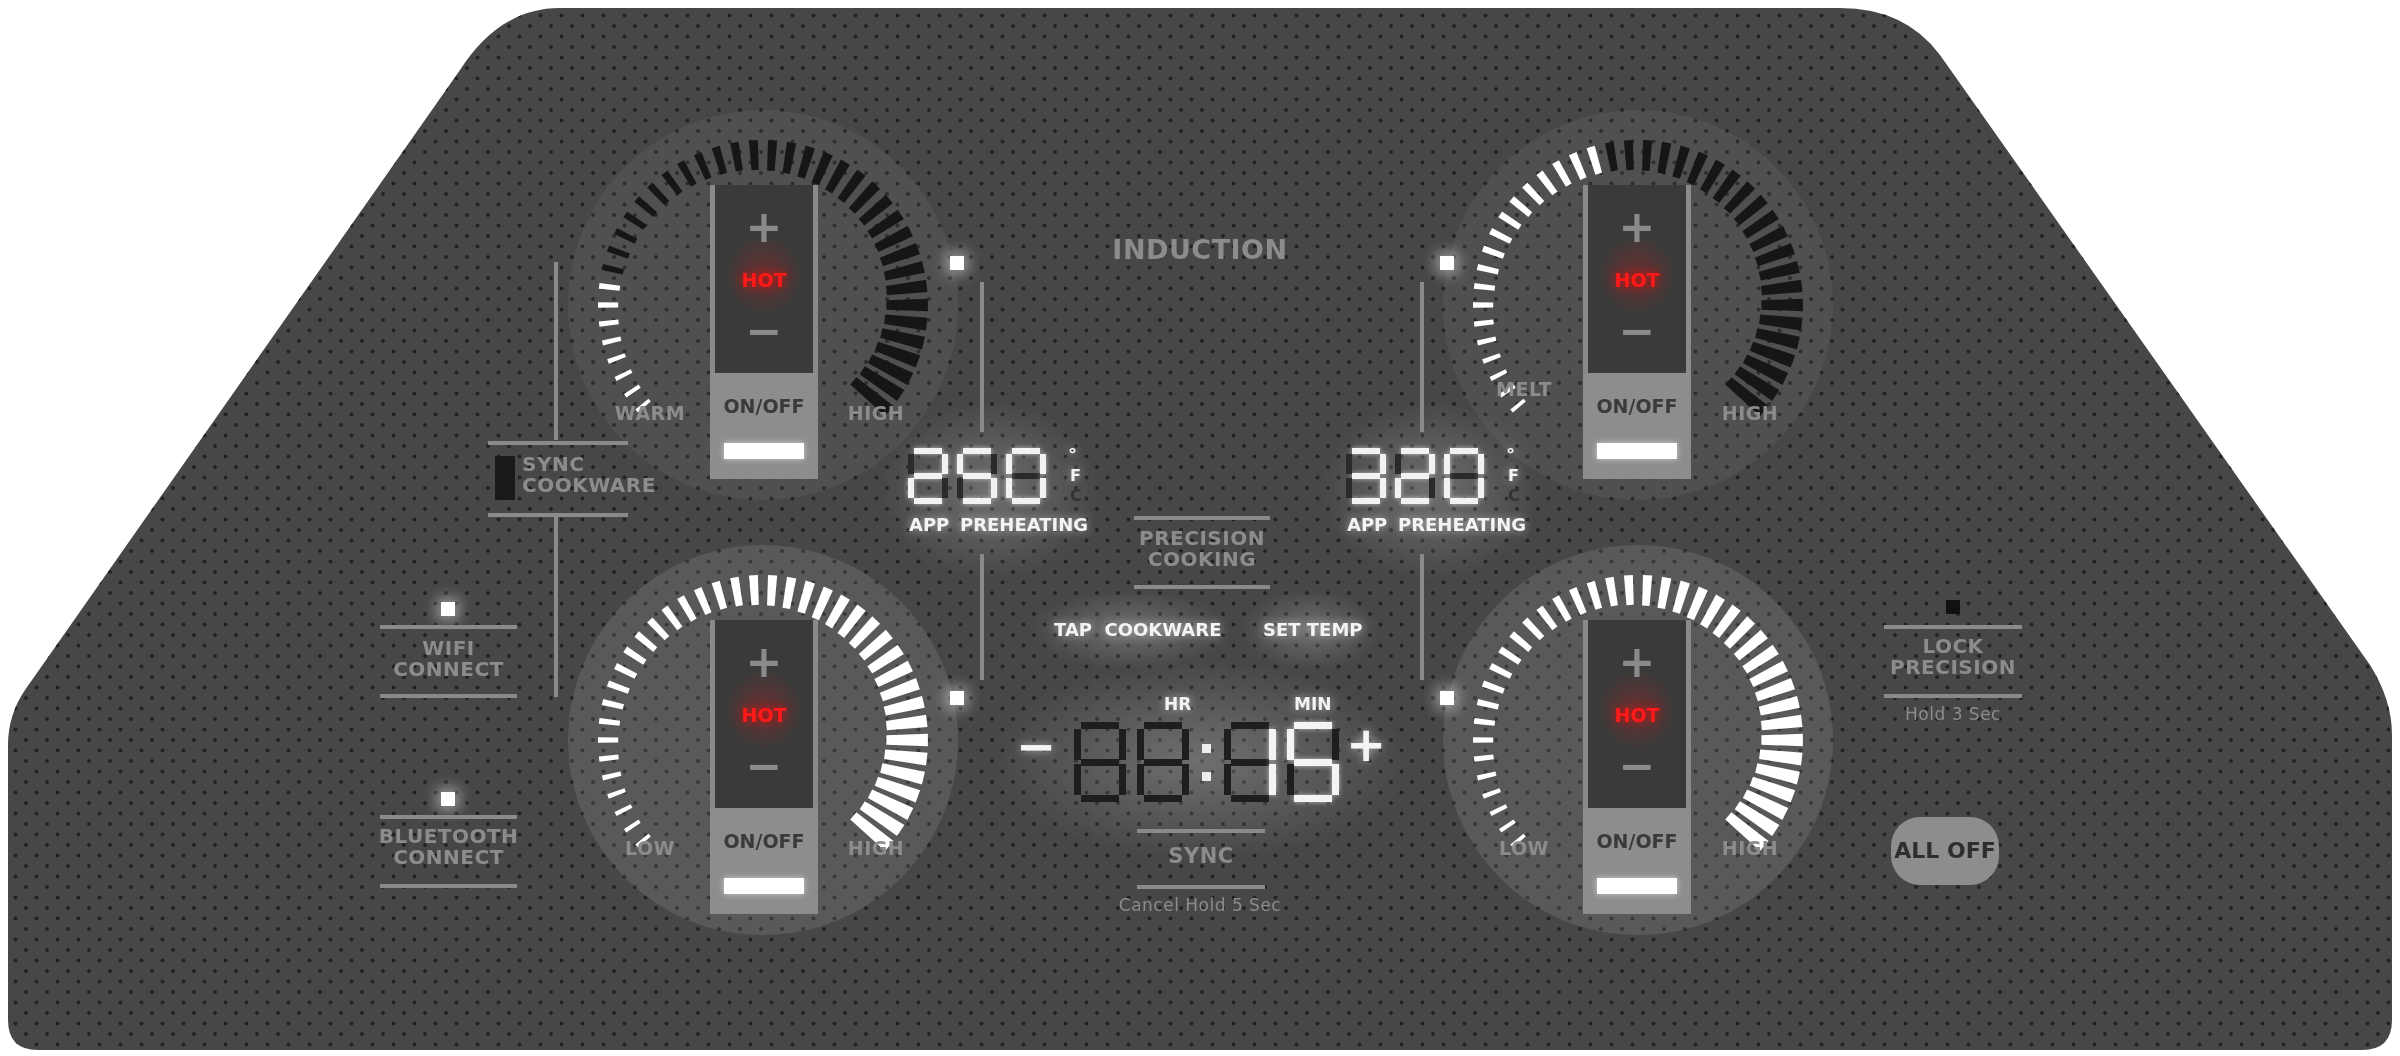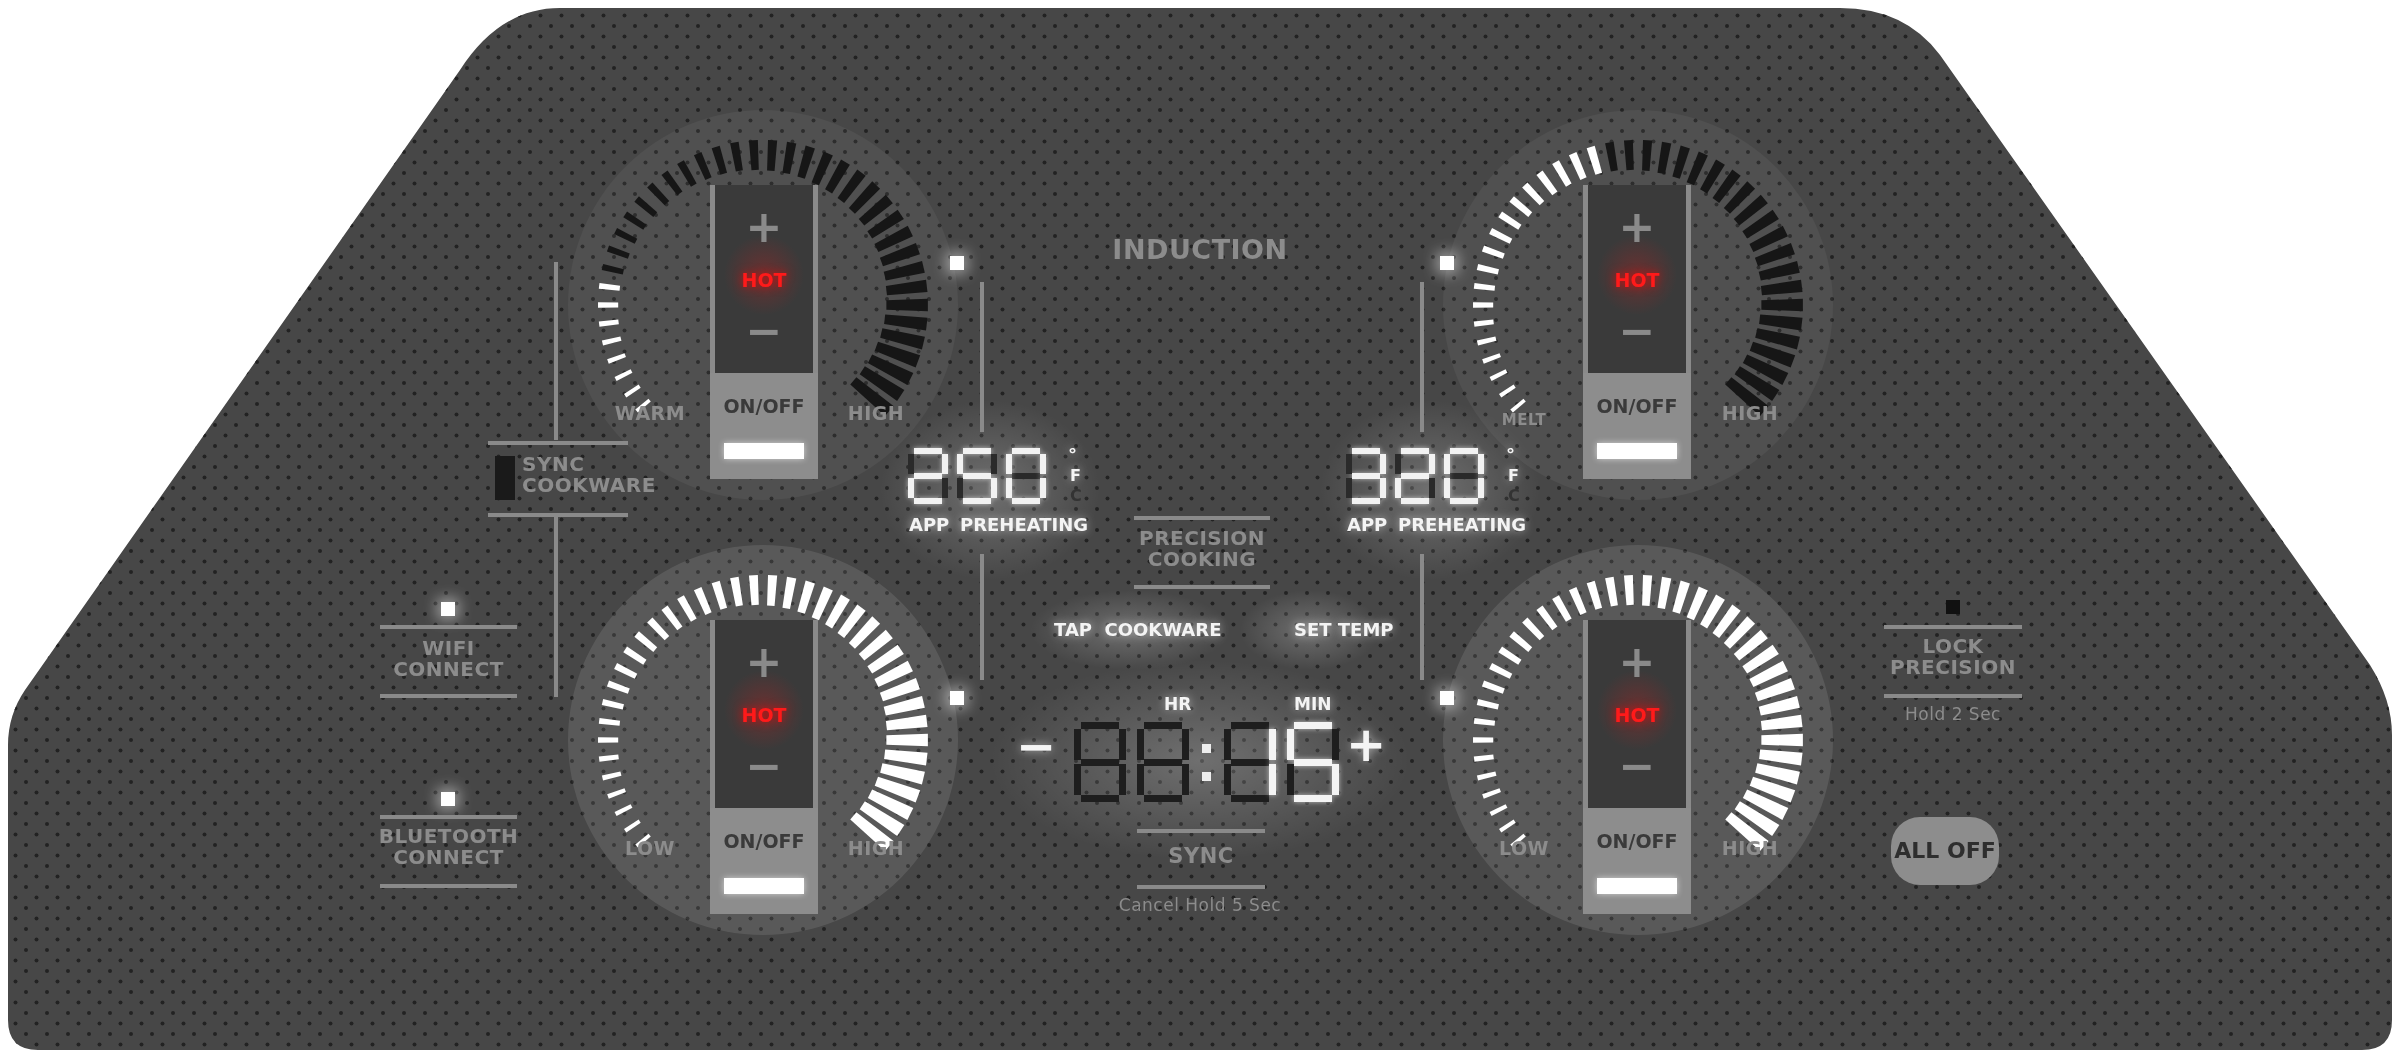--- a/index.html
+++ b/index.html
@@ -268,21 +268,21 @@
       <div class="lower"></div>
       <div class="onoff">ON/OFF</div>
       <div class="bar"></div>
     </div>
   </div>
 
 <div class="abs lbl" style="left:610px;top:404px;width:80px;font-size:19px;">WARM</div>
 <div class="abs lbl" style="left:836px;top:404px;width:80px;font-size:19px;">HIGH</div>
 <div class="abs lbl" style="left:610px;top:839px;width:80px;font-size:19px;">LOW</div>
 <div class="abs lbl" style="left:836px;top:839px;width:80px;font-size:19px;">HIGH</div>
-<div class="abs lbl" style="left:1484px;top:413px;width:80px;font-size:15px;">MELT</div>
+<div class="abs lbl" style="left:1484px;top:380px;width:80px;font-size:19px;">MELT</div>
 <div class="abs lbl" style="left:1710px;top:404px;width:80px;font-size:19px;">HIGH</div>
 <div class="abs lbl" style="left:1484px;top:839px;width:80px;font-size:19px;">LOW</div>
 <div class="abs lbl" style="left:1710px;top:839px;width:80px;font-size:19px;">HIGH</div>
 
 <div class="led" style="left:950px;top:256px;"></div>
 <div class="vline" style="left:980px;top:282px;height:150px;"></div>
 <div class="vline" style="left:980px;top:554px;height:126px;"></div>
 <div class="led" style="left:950px;top:691px;"></div>
 
 <div class="led" style="left:1440px;top:256px;"></div>
@@ -307,21 +307,21 @@
   <div class="abs lbl-white" style="left:52px;top:66px;font-size:18px;">PREHEATING</div>
 </div>
 
 <div class="hline" style="left:1134px;top:516px;width:136px;"></div>
 <div class="abs lbl" style="left:1120px;top:528px;width:164px;font-size:20px;">
   <div>PRECISION</div>
   <div>COOKING</div>
 </div>
 <div class="hline" style="left:1134px;top:585px;width:136px;"></div>
 <div class="abs lbl-white" style="left:1054px;top:619px;font-size:18px;white-space:pre;">TAP  COOKWARE</div>
-<div class="abs lbl-white" style="left:1294px;top:619px;font-size:18px;">SET TEMP</div>
+<div class="abs lbl-white" style="left:1263px;top:619px;font-size:18px;">SET TEMP</div>
 
 <div class="abs lbl-white" style="left:1164px;top:694px;font-size:17px;">HR</div>
 <div class="abs lbl-white" style="left:1294px;top:694px;font-size:17px;">MIN</div>
 <div class="abs lbl-white" style="left:1016px;top:722px;font-size:48px;line-height:48px;">−</div>
 <div class="abs lbl-white" style="left:1346px;top:720px;font-size:48px;line-height:48px;">+</div>
 <div class="seg7" style="left:1074px;top:722px;"><div style="position:relative;display:inline-block;width:52px;height:80px;margin-right:11px;"><div style="position:absolute;left:7px;top:0px;width:38px;height:7px;background:#1e1e1e;"></div><div style="position:absolute;left:7px;top:73px;width:38px;height:7px;background:#1e1e1e;"></div><div style="position:absolute;left:7px;top:36.5px;width:38px;height:7px;background:#1e1e1e;"></div><div style="position:absolute;left:0px;top:7px;width:7px;height:30.9px;background:#1e1e1e;"></div><div style="position:absolute;left:45px;top:7px;width:7px;height:30.9px;background:#1e1e1e;"></div><div style="position:absolute;left:0px;top:42.1px;width:7px;height:30.9px;background:#1e1e1e;"></div><div style="position:absolute;left:45px;top:42.1px;width:7px;height:30.9px;background:#1e1e1e;"></div></div><div style="position:relative;display:inline-block;width:52px;height:80px;margin-right:11px;"><div style="position:absolute;left:7px;top:0px;width:38px;height:7px;background:#1e1e1e;"></div><div style="position:absolute;left:7px;top:73px;width:38px;height:7px;background:#1e1e1e;"></div><div style="position:absolute;left:7px;top:36.5px;width:38px;height:7px;background:#1e1e1e;"></div><div style="position:absolute;left:0px;top:7px;width:7px;height:30.9px;background:#1e1e1e;"></div><div style="position:absolute;left:45px;top:7px;width:7px;height:30.9px;background:#1e1e1e;"></div><div style="position:absolute;left:0px;top:42.1px;width:7px;height:30.9px;background:#1e1e1e;"></div><div style="position:absolute;left:45px;top:42.1px;width:7px;height:30.9px;background:#1e1e1e;"></div></div><div style="position:relative;display:inline-block;width:14px;height:80px;margin-right:10px;"><div style="position:absolute;left:2px;top:22px;width:9px;height:9px;background:#eee;"></div><div style="position:absolute;left:2px;top:50px;width:9px;height:9px;background:#eee;"></div></div><div style="position:relative;display:inline-block;width:52px;height:80px;margin-right:11px;"><div style="position:absolute;left:7px;top:0px;width:38px;height:7px;background:#1e1e1e;"></div><div style="position:absolute;left:7px;top:73px;width:38px;height:7px;background:#1e1e1e;"></div><div style="position:absolute;left:7px;top:36.5px;width:38px;height:7px;background:#1e1e1e;"></div><div style="position:absolute;left:0px;top:7px;width:7px;height:30.9px;background:#1e1e1e;"></div><div style="position:absolute;left:45px;top:7px;width:7px;height:30.9px;background:#f4f4f4;box-shadow:0 0 5px rgba(255,255,255,0.6);"></div><div style="position:absolute;left:0px;top:42.1px;width:7px;height:30.9px;background:#1e1e1e;"></div><div style="position:absolute;left:45px;top:42.1px;width:7px;height:30.9px;background:#f4f4f4;box-shadow:0 0 5px rgba(255,255,255,0.6);"></div></div><div style="position:relative;display:inline-block;width:52px;height:80px;margin-right:11px;"><div style="position:absolute;left:7px;top:0px;width:38px;height:7px;background:#f4f4f4;box-shadow:0 0 5px rgba(255,255,255,0.6);"></div><div style="position:absolute;left:7px;top:73px;width:38px;height:7px;background:#f4f4f4;box-shadow:0 0 5px rgba(255,255,255,0.6);"></div><div style="position:absolute;left:7px;top:36.5px;width:38px;height:7px;background:#f4f4f4;box-shadow:0 0 5px rgba(255,255,255,0.6);"></div><div style="position:absolute;left:0px;top:7px;width:7px;height:30.9px;background:#f4f4f4;box-shadow:0 0 5px rgba(255,255,255,0.6);"></div><div style="position:absolute;left:45px;top:7px;width:7px;height:30.9px;background:#1e1e1e;"></div><div style="position:absolute;left:0px;top:42.1px;width:7px;height:30.9px;background:#1e1e1e;"></div><div style="position:absolute;left:45px;top:42.1px;width:7px;height:30.9px;background:#f4f4f4;box-shadow:0 0 5px rgba(255,255,255,0.6);"></div></div></div>
 <div class="hline" style="left:1137px;top:829px;width:128px;"></div>
 <div class="abs lbl" style="left:1120px;top:845px;width:162px;font-size:21px;">SYNC</div>
 <div class="hline" style="left:1137px;top:885px;width:128px;"></div>
 <div class="abs lbl" style="left:1080px;top:897px;width:240px;font-size:17px;font-weight:normal;">Cancel Hold 5 Sec</div>
@@ -352,15 +352,15 @@
 </div>
 <div class="hline" style="left:380px;top:884px;width:137px;"></div>
 
 <div class="led off" style="left:1946px;top:600px;"></div>
 <div class="hline" style="left:1884px;top:625px;width:138px;"></div>
 <div class="abs lbl" style="left:1874px;top:636px;width:158px;font-size:20px;">
   <div>LOCK</div>
   <div>PRECISION</div>
 </div>
 <div class="hline" style="left:1884px;top:694px;width:138px;"></div>
-<div class="abs lbl" style="left:1874px;top:706px;width:158px;font-size:17px;font-weight:normal;">Hold 2 Sec</div>
+<div class="abs lbl" style="left:1874px;top:706px;width:158px;font-size:17px;font-weight:normal;">Hold 3 Sec</div>
 
 <div class="btn-alloff" style="left:1891px;top:817px;width:108px;height:68px;border-radius:29px;">ALL OFF</div>
 
 </body></html>

